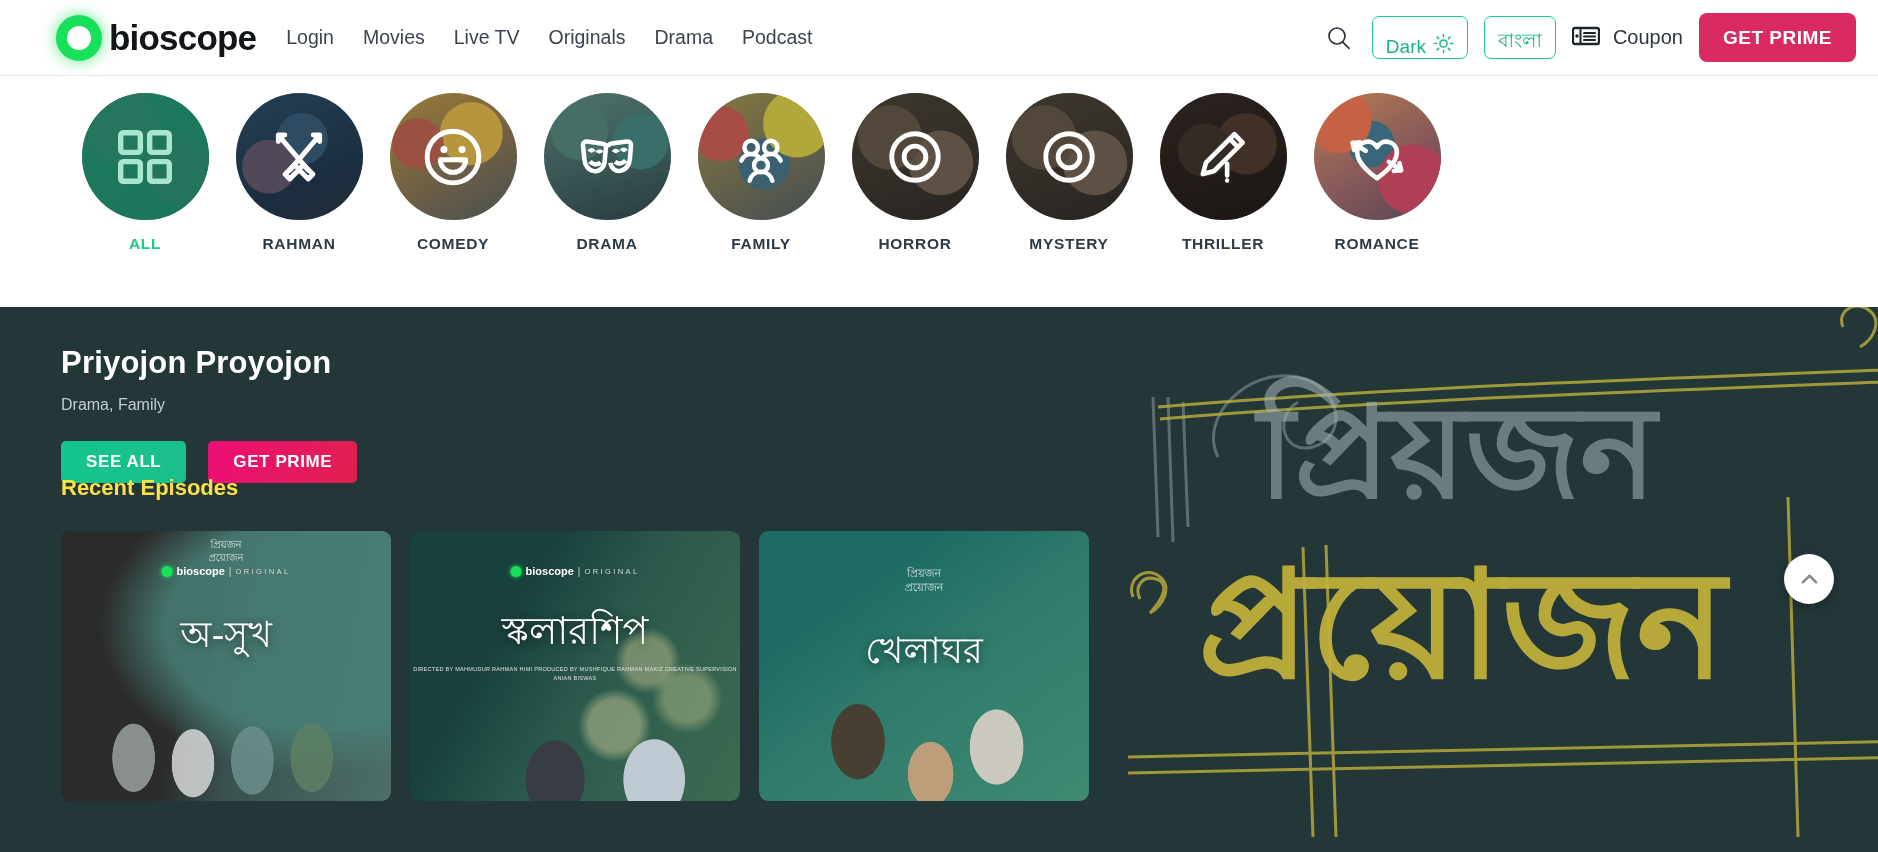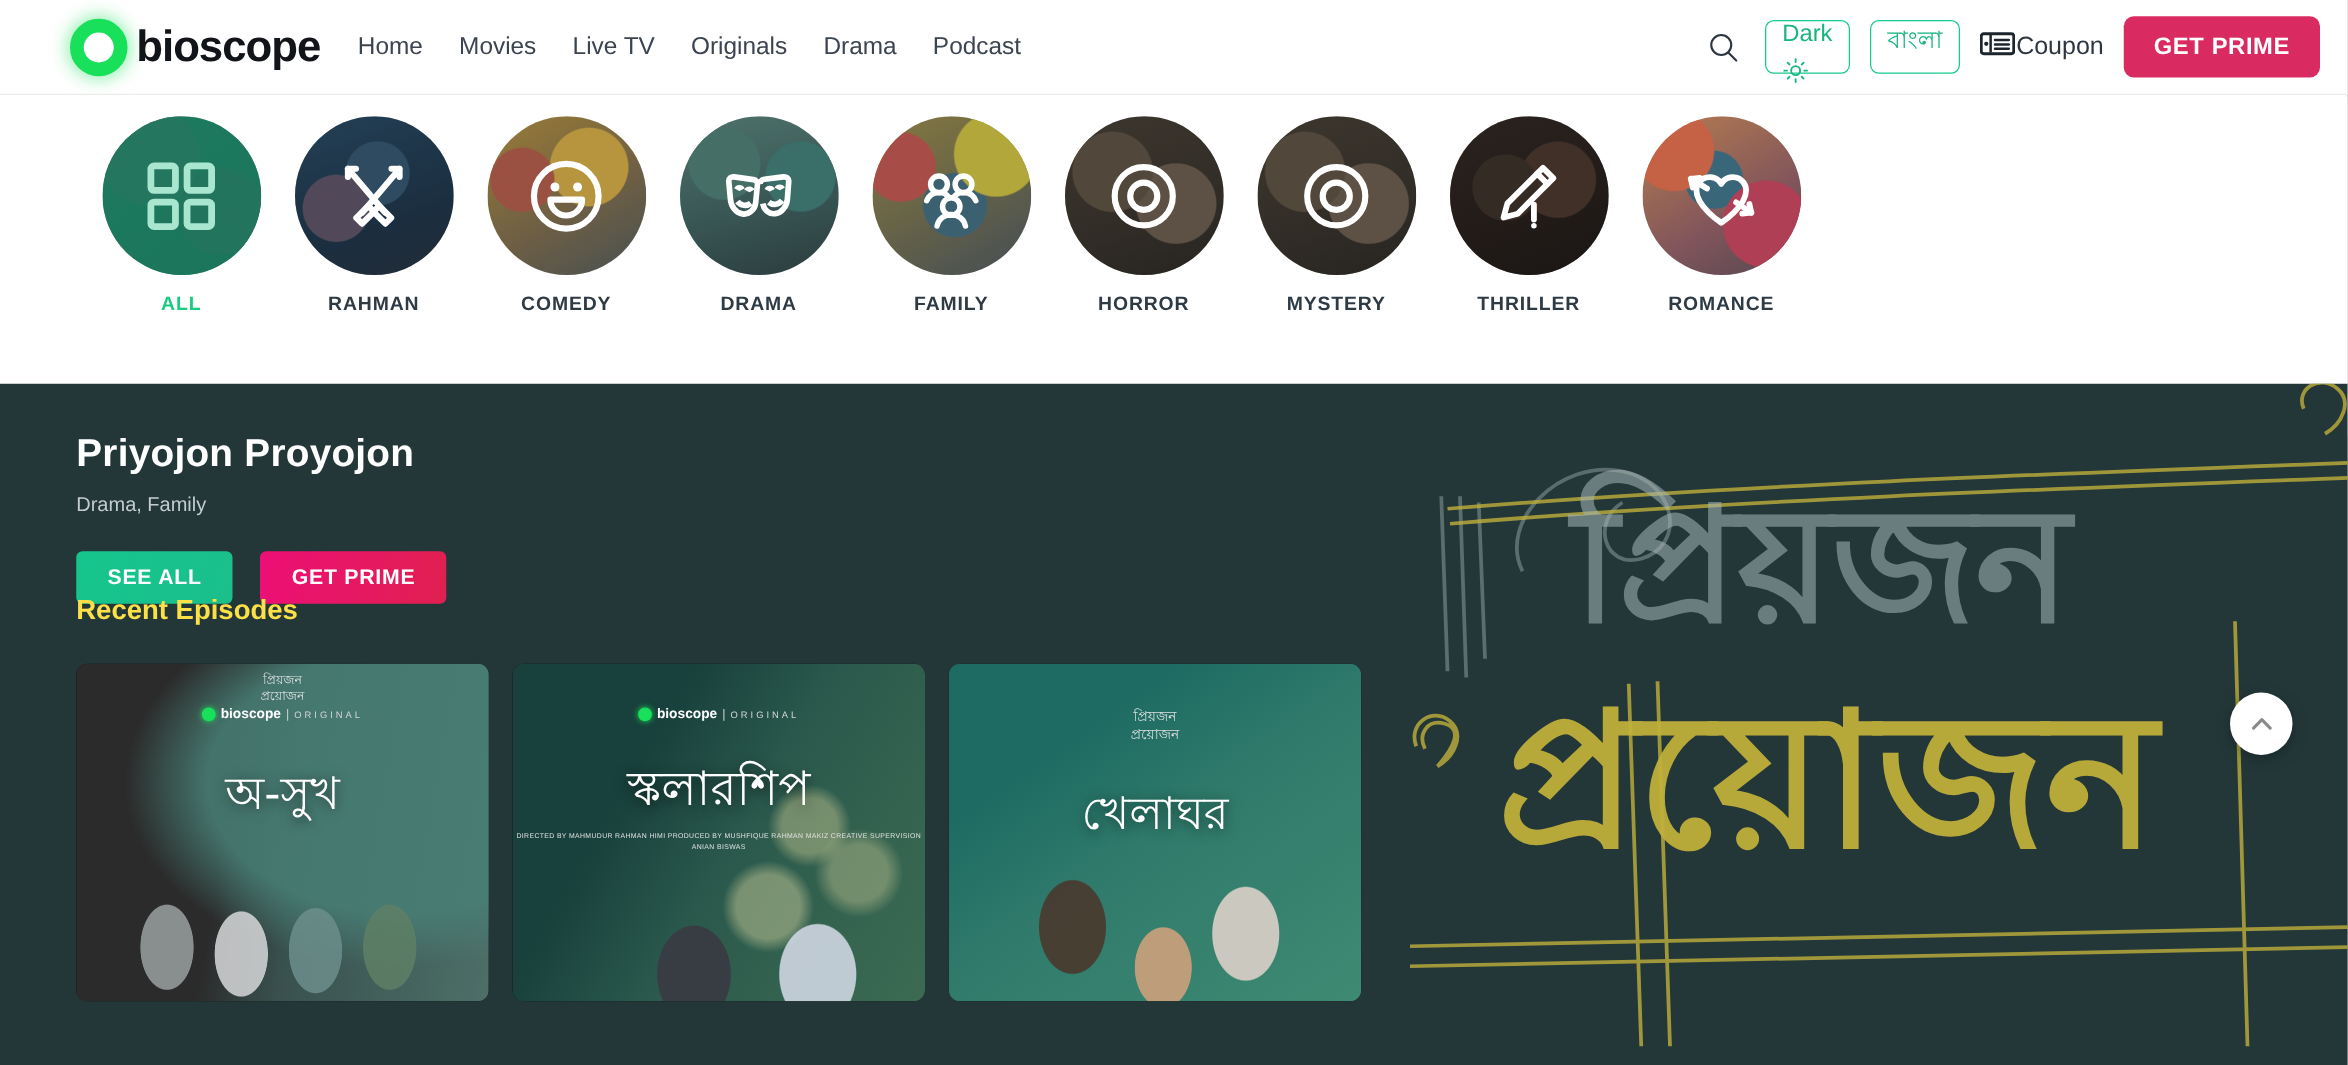--- a/index.html
+++ b/index.html
@@ -46,26 +46,26 @@
     margin-left: auto; margin-right: 22px;
     display: flex; align-items: center; gap: 16px;
   }
   .search-icon-btn {
     width: 34px; height: 34px; cursor: pointer;
     display: flex; align-items: center; justify-content: center;
   }
   .pill-btn {
     border: 1.4px solid #17c98a; border-radius: 7px;
     height: 43px; padding: 0 13px;
-    display: flex; align-items: flex-start; gap: 7px;
-    background: #fff; cursor: pointer; flex-direction: column;
+    display: flex; align-items: flex-end; gap: 7px;
+    background: #fff; cursor: pointer;
   }
   .pill-btn .lbl { font-size: 19px; color: #19b57f; white-space: nowrap; }
   .coupon {
-    display: flex; align-items: center; gap: 1px;
+    display: flex; align-items: center; gap: 13px;
     cursor: pointer;
   }
   .coupon .lbl { font-size: 20px; color: #2c3540; }
   .cta {
     height: 49px; border-radius: 8px; border: 0;
     padding: 0 24px;
     font-size: 19px; font-weight: 700; color: #fff;
     letter-spacing: .5px; cursor: pointer;
     font-family: "Liberation Sans", sans-serif;
     display: flex; align-items: center; justify-content: center;
@@ -202,21 +202,21 @@
 <body>
 
 <div class="header">
 
   <div class="brand">
     <div class="brand-ring"></div>
     <span class="brand-text">bioscope</span>
   </div>
 
   <nav class="nav">
-    <span class="nav-link">Home</span>
+    <span class="nav-link">Login</span>
     <span class="nav-link">Movies</span>
     <span class="nav-link">Live TV</span>
     <span class="nav-link">Originals</span>
     <span class="nav-link">Drama</span>
     <span class="nav-link">Podcast</span>
   </nav>
 
   <div class="header-right">
 
     <div class="search-icon-btn">

